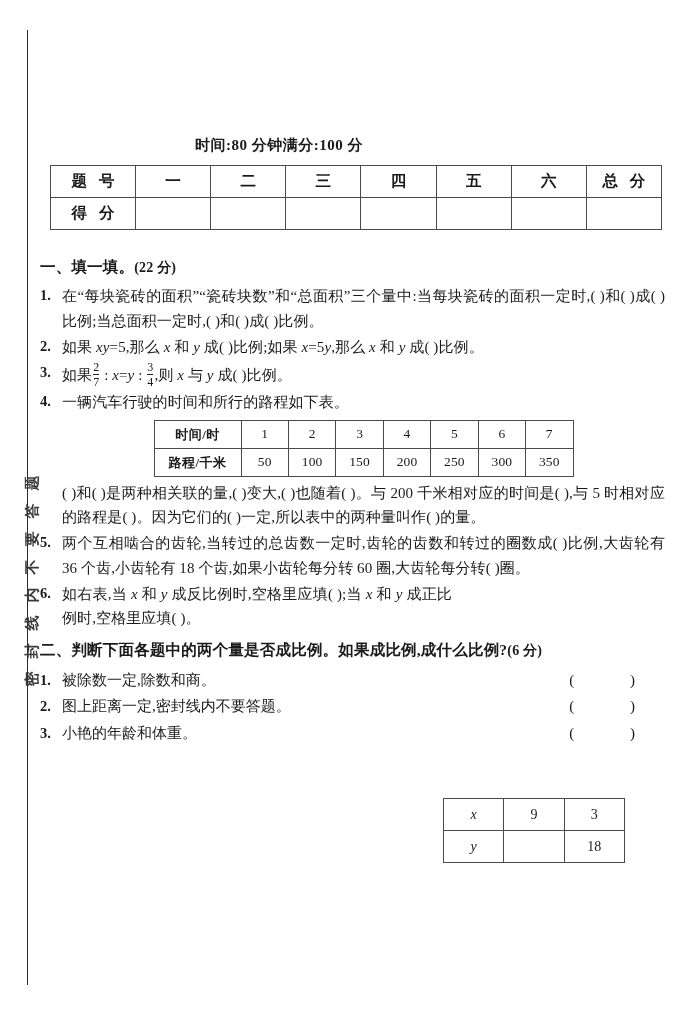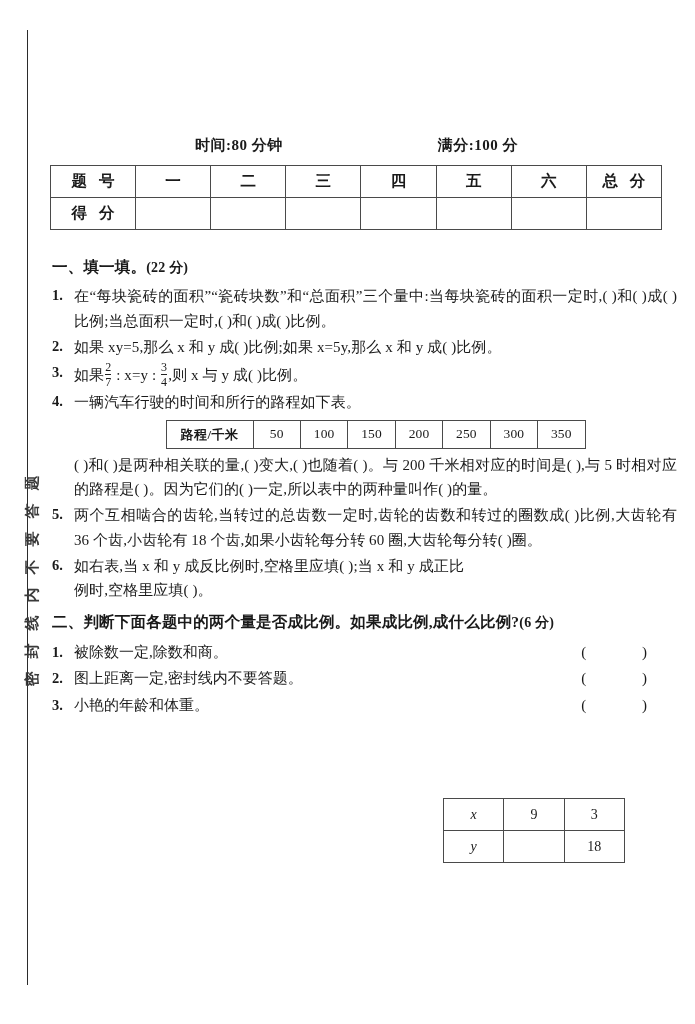--- a/index.html
+++ b/index.html
@@ -54,21 +54,21 @@
     position: absolute;
     left: 47px;
     top: 136px;
     width: 618px;
     display: flex;
     font-size: 15px;
     font-weight: bold;
     letter-spacing: 0.5px;
   }
   .meta-time { margin-left: 148px; }
-  .meta-full { margin-left: 155px; }
+  .meta-full { }
 
   
   .score-table {
     position: absolute;
     left: 50px;
     top: 165px;
     width: 612px;
     border-collapse: collapse;
     table-layout: fixed;
     border-radius: 13px;
@@ -82,21 +82,21 @@
     font-weight: bold;
     letter-spacing: 4px;
     text-indent: 4px;
   }
   .score-table .lbl { width: 82px; }
   .score-table .outer { border-width: 1.8px; }
 
   
   .content {
     position: absolute;
-    left: 52px;
+    left: 40px;
     top: 255px;
     width: 625px;
   }
 
   .sec-head {
     font-size: 15.5px;
     font-weight: bold;
     letter-spacing: 0.2px;
     margin: 0 0 6px 0;
     line-height: 1.5;
@@ -113,21 +113,21 @@
   }
   .qnum {
     position: absolute;
     left: 0;
     top: 0;
     font-weight: bold;
     font-size: 14.5px;
   }
   .qbody { display: block; text-align: justify; }
 
-  .math { font-family: "Liberation Serif", "DejaVu Serif", serif; }
+  .math { font-family: "Liberation Serif", "DejaVu Serif", serif; font-style: italic; }
 
   .frac {
     display: inline-block;
     vertical-align: -0.45em;
     text-align: center;
     font-size: 12px;
     line-height: 1.05;
     margin: 0 1px;
     font-style: normal;
   }
@@ -252,20 +252,30 @@
     </div>
 
     <div class="qitem">
       <span class="qnum">4.</span>
       <span class="qbody">一辆汽车行驶的时间和所行的路程如下表。</span>
 
       <div class="speed-wrap">
         <table class="speed-table">
           <tbody>
             <tr>
+              <td class="hd">时间/时</td>
+              <td>1</td>
+              <td>2</td>
+              <td>3</td>
+              <td>4</td>
+              <td>5</td>
+              <td>6</td>
+              <td>7</td>
+            </tr>
+            <tr>
               <td class="hd">路程/千米</td>
               <td>50</td>
               <td>100</td>
               <td>150</td>
               <td>200</td>
               <td>250</td>
               <td>300</td>
               <td>350</td>
             </tr>
           </tbody>

